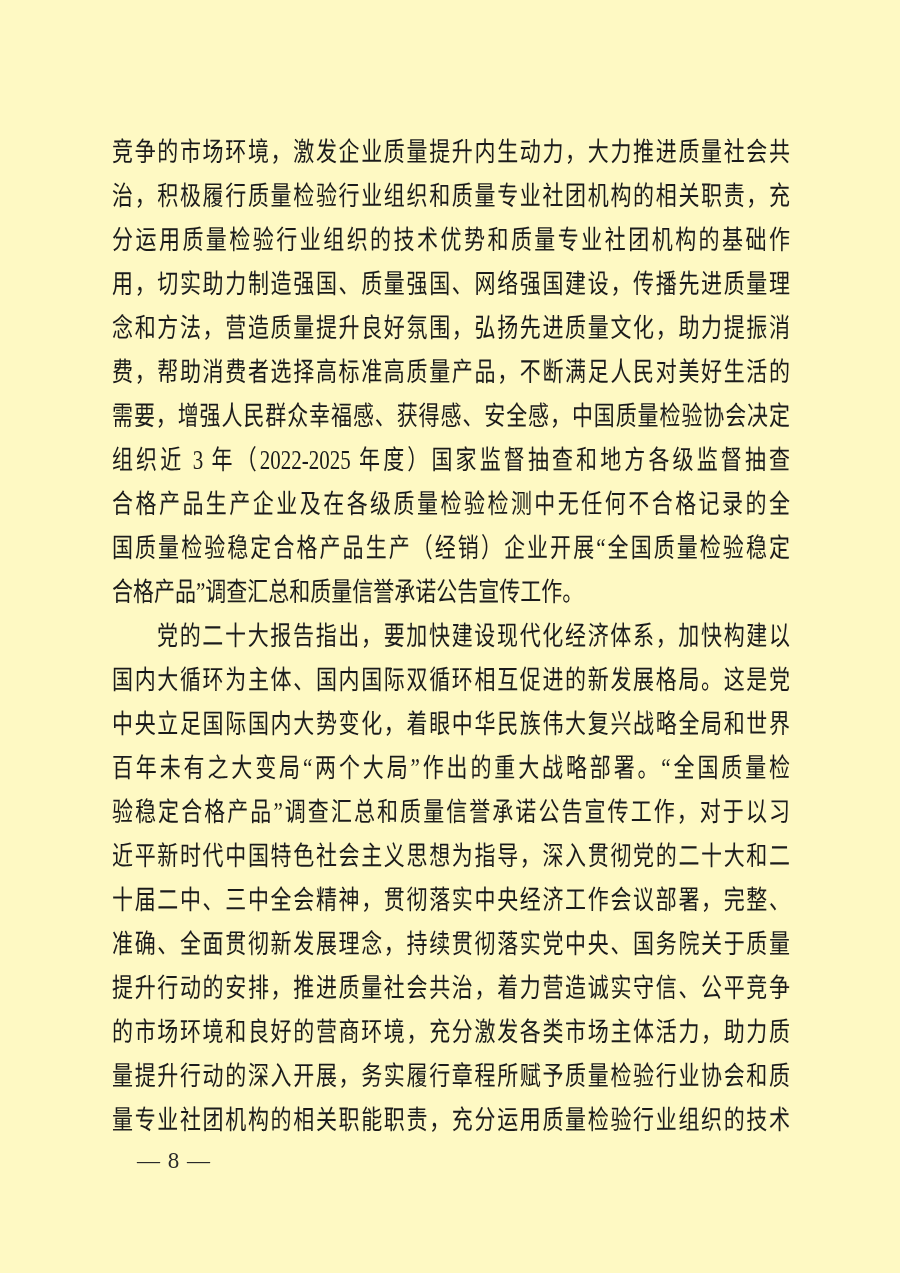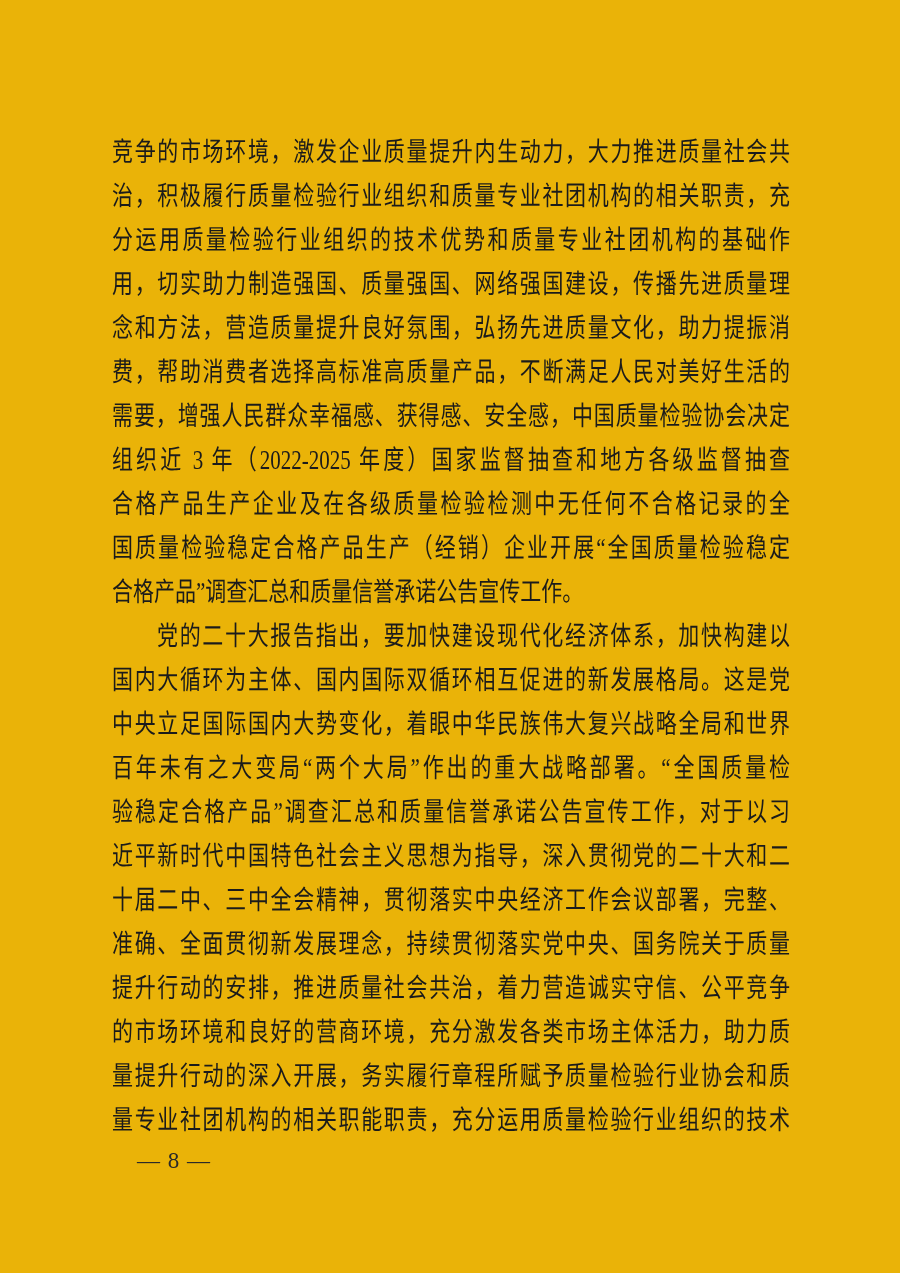--- a/index.html
+++ b/index.html
@@ -4,21 +4,21 @@
 <style>
   html, body {
     margin: 0;
     padding: 0;
     background: #ffffff;
   }
   .page {
     position: relative;
     width: 900px;
     height: 1273px;
-    background: #eab308;
+    background: #fef9c3;
     overflow: hidden;
     font-family: "Liberation Serif", "DejaVu Serif", serif;
   }
   .content {
     position: absolute;
     left: 112px;
     top: 130px;
     width: 678px;
     color: #1b1b1b;
   }

